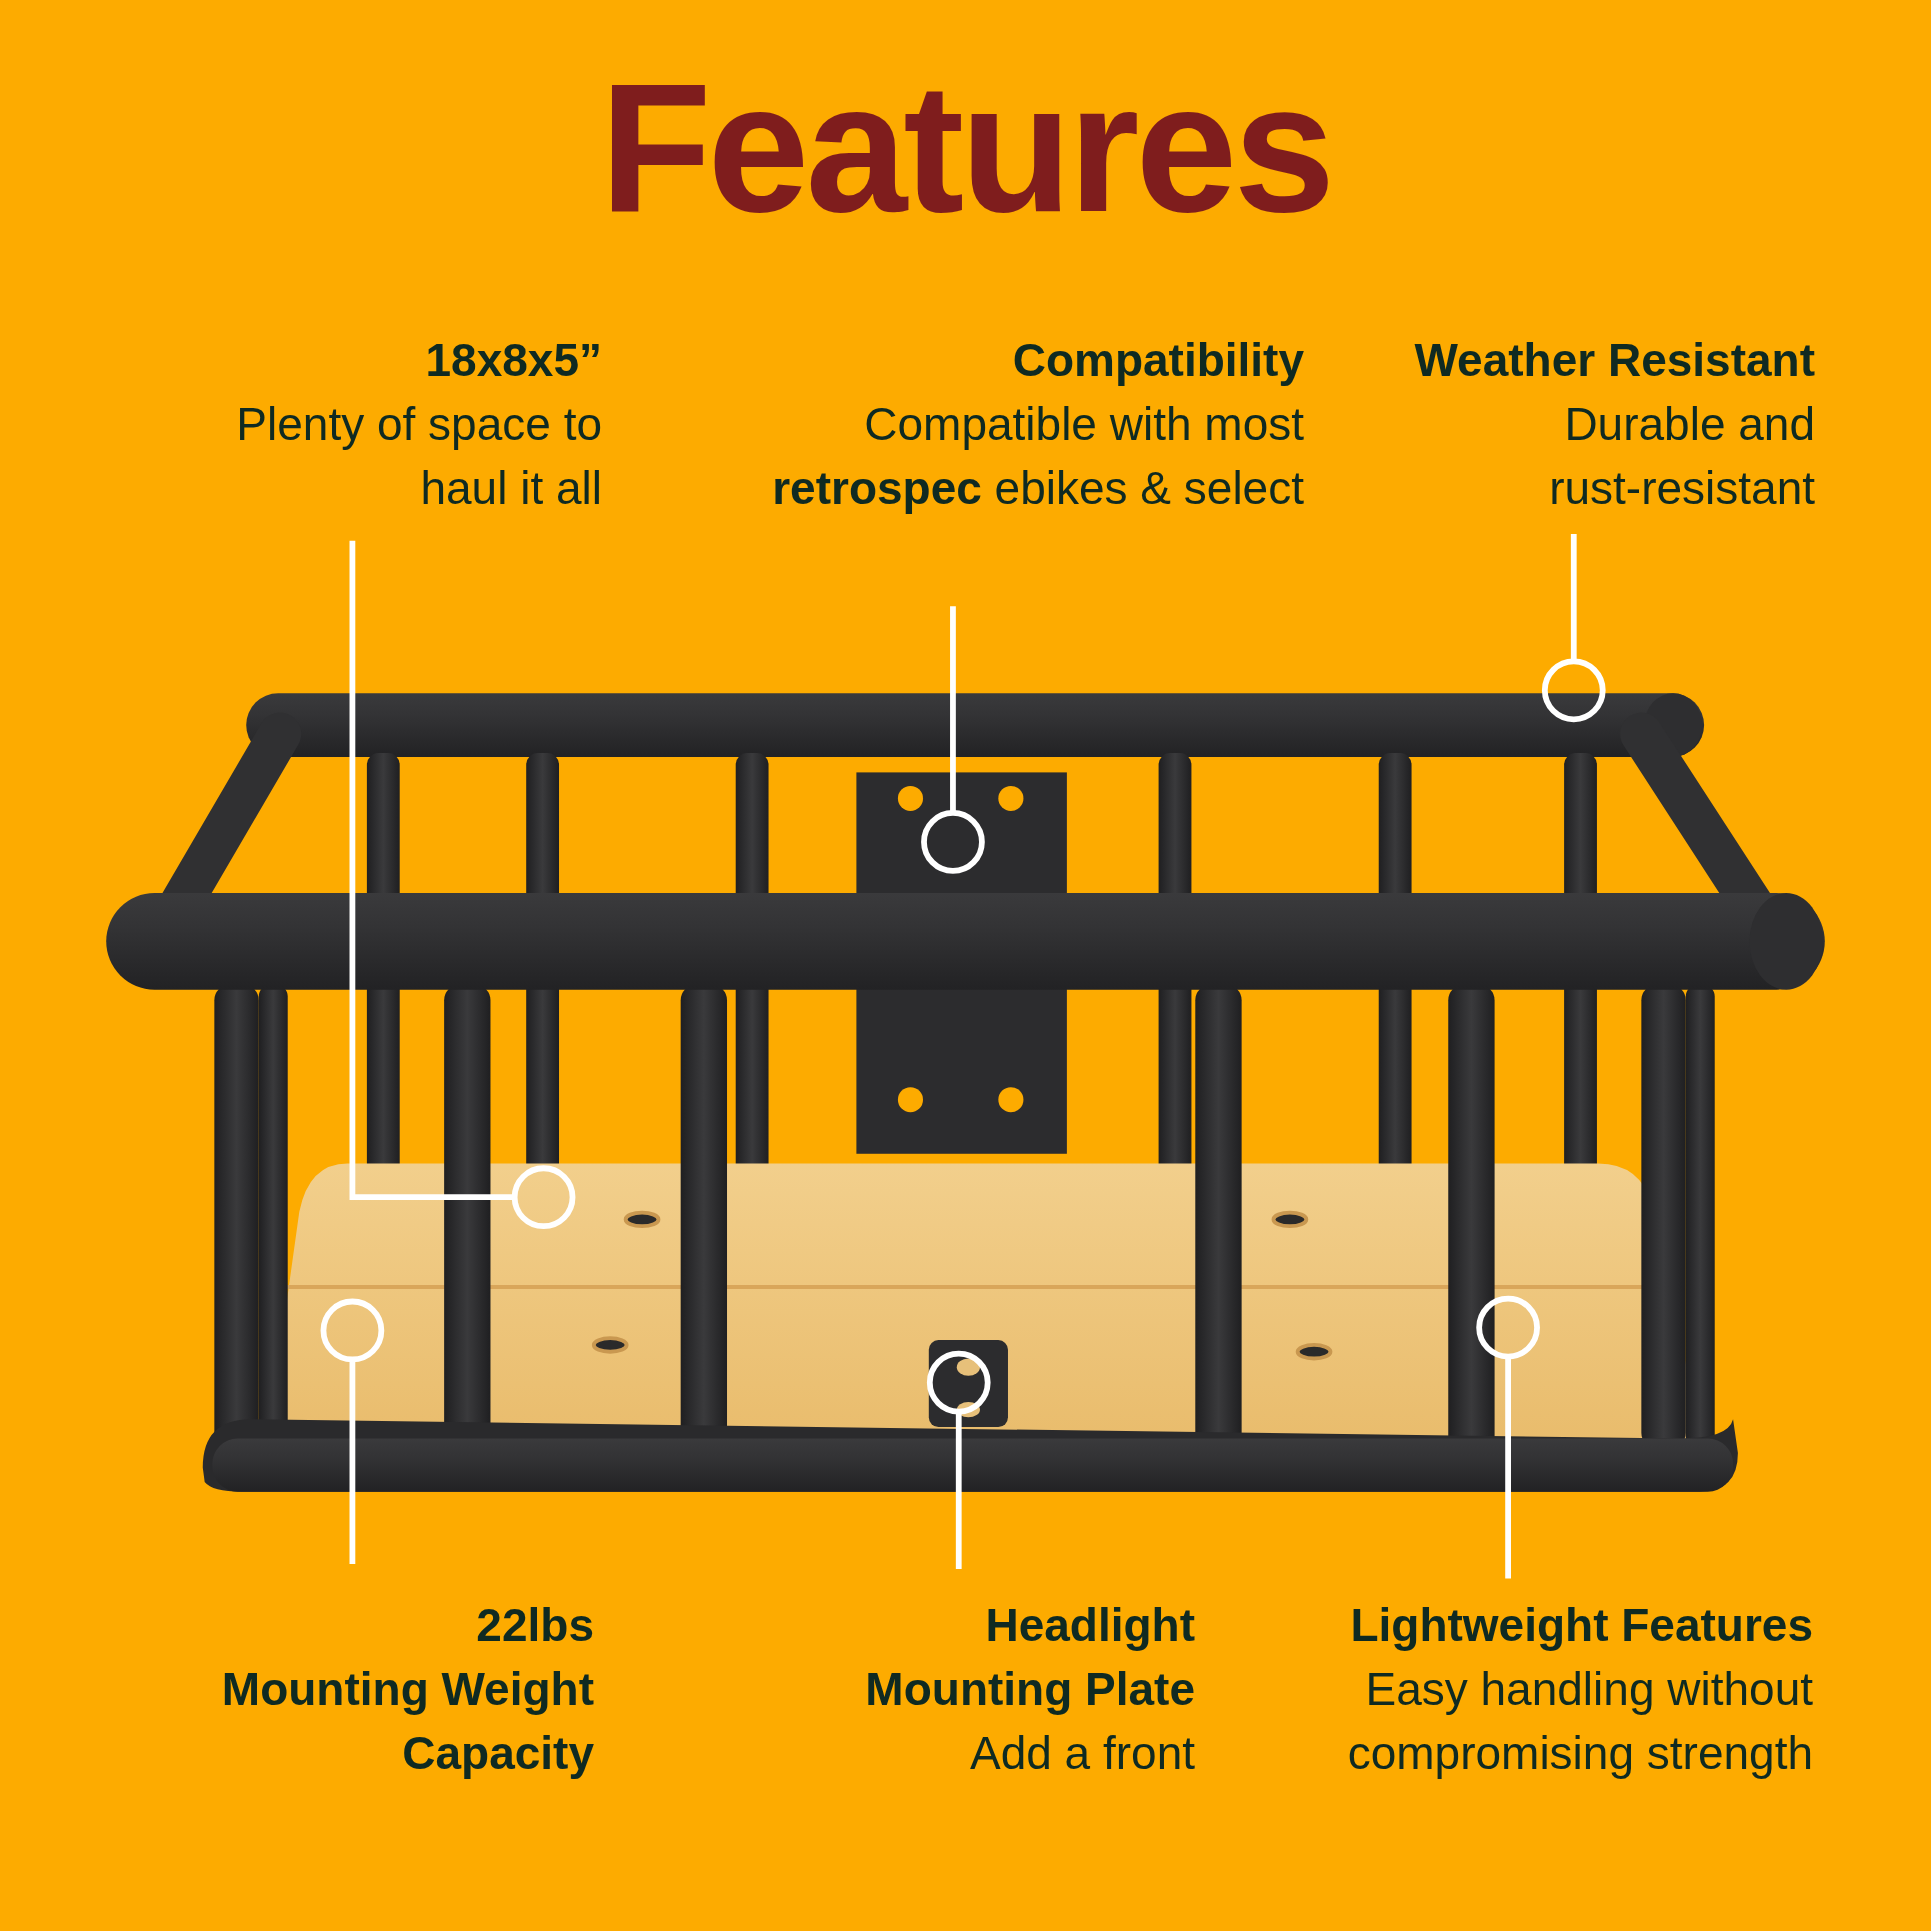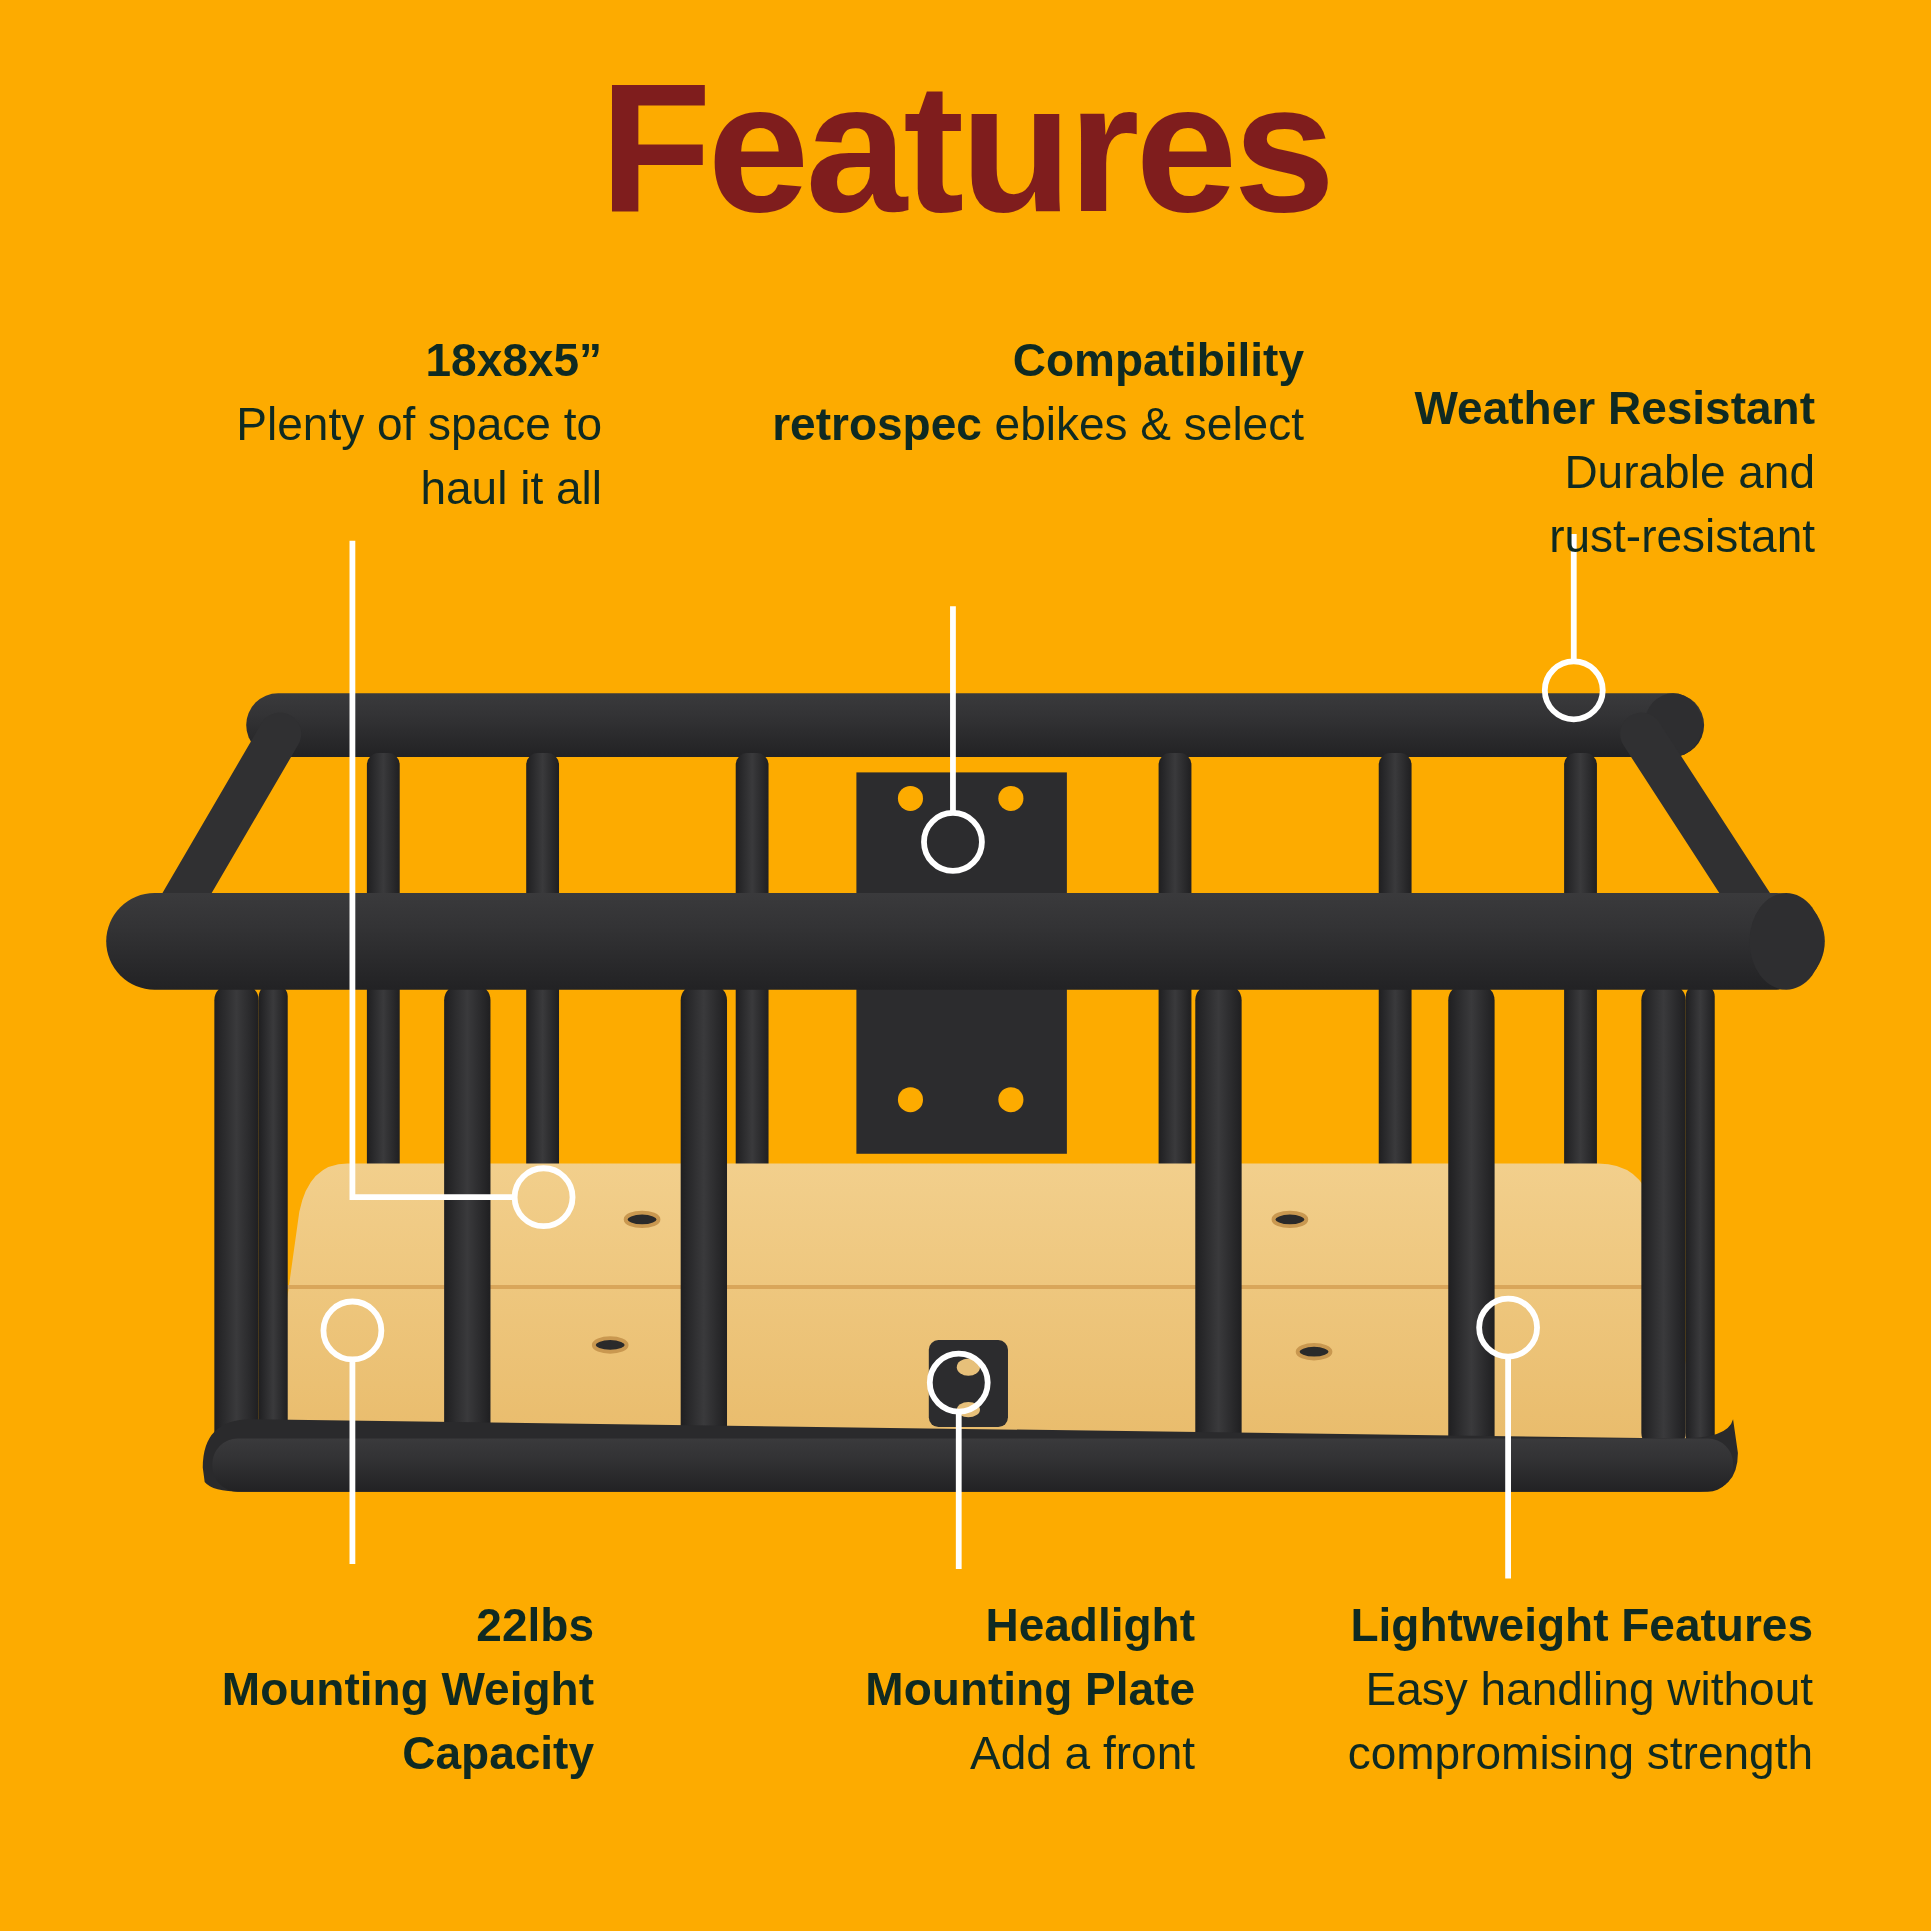--- a/index.html
+++ b/index.html
@@ -121,24 +121,25 @@
 </svg>
 
 <div class="callout" style="left:119px; top:328px; width:483px;">
   <span class="h">18x8x5”</span>
   <span class="b">Plenty of space to</span>
   <span class="b">haul it all</span>
 </div>
 
 <div class="callout" style="left:628px; top:328px; width:676px;">
   <span class="h">Compatibility</span>
+  <span class="b">Compatible with most</span>
   <span class="b"><b>retrospec</b><span> ebikes &amp; select</span></span>
 </div>
 
-<div class="callout" style="left:1332px; top:328px; width:483px;margin-top:48px;">
+<div class="callout" style="left:1332px; top:328px; width:483px;">
   <span class="h">Weather Resistant</span>
   <span class="b">Durable and</span>
   <span class="b">rust-resistant</span>
 </div>
 
 <div class="callout" style="left:111px; top:1593px; width:483px;">
   <span class="h">22lbs</span>
   <span class="h">Mounting Weight</span>
   <span class="h">Capacity</span>
 </div>

